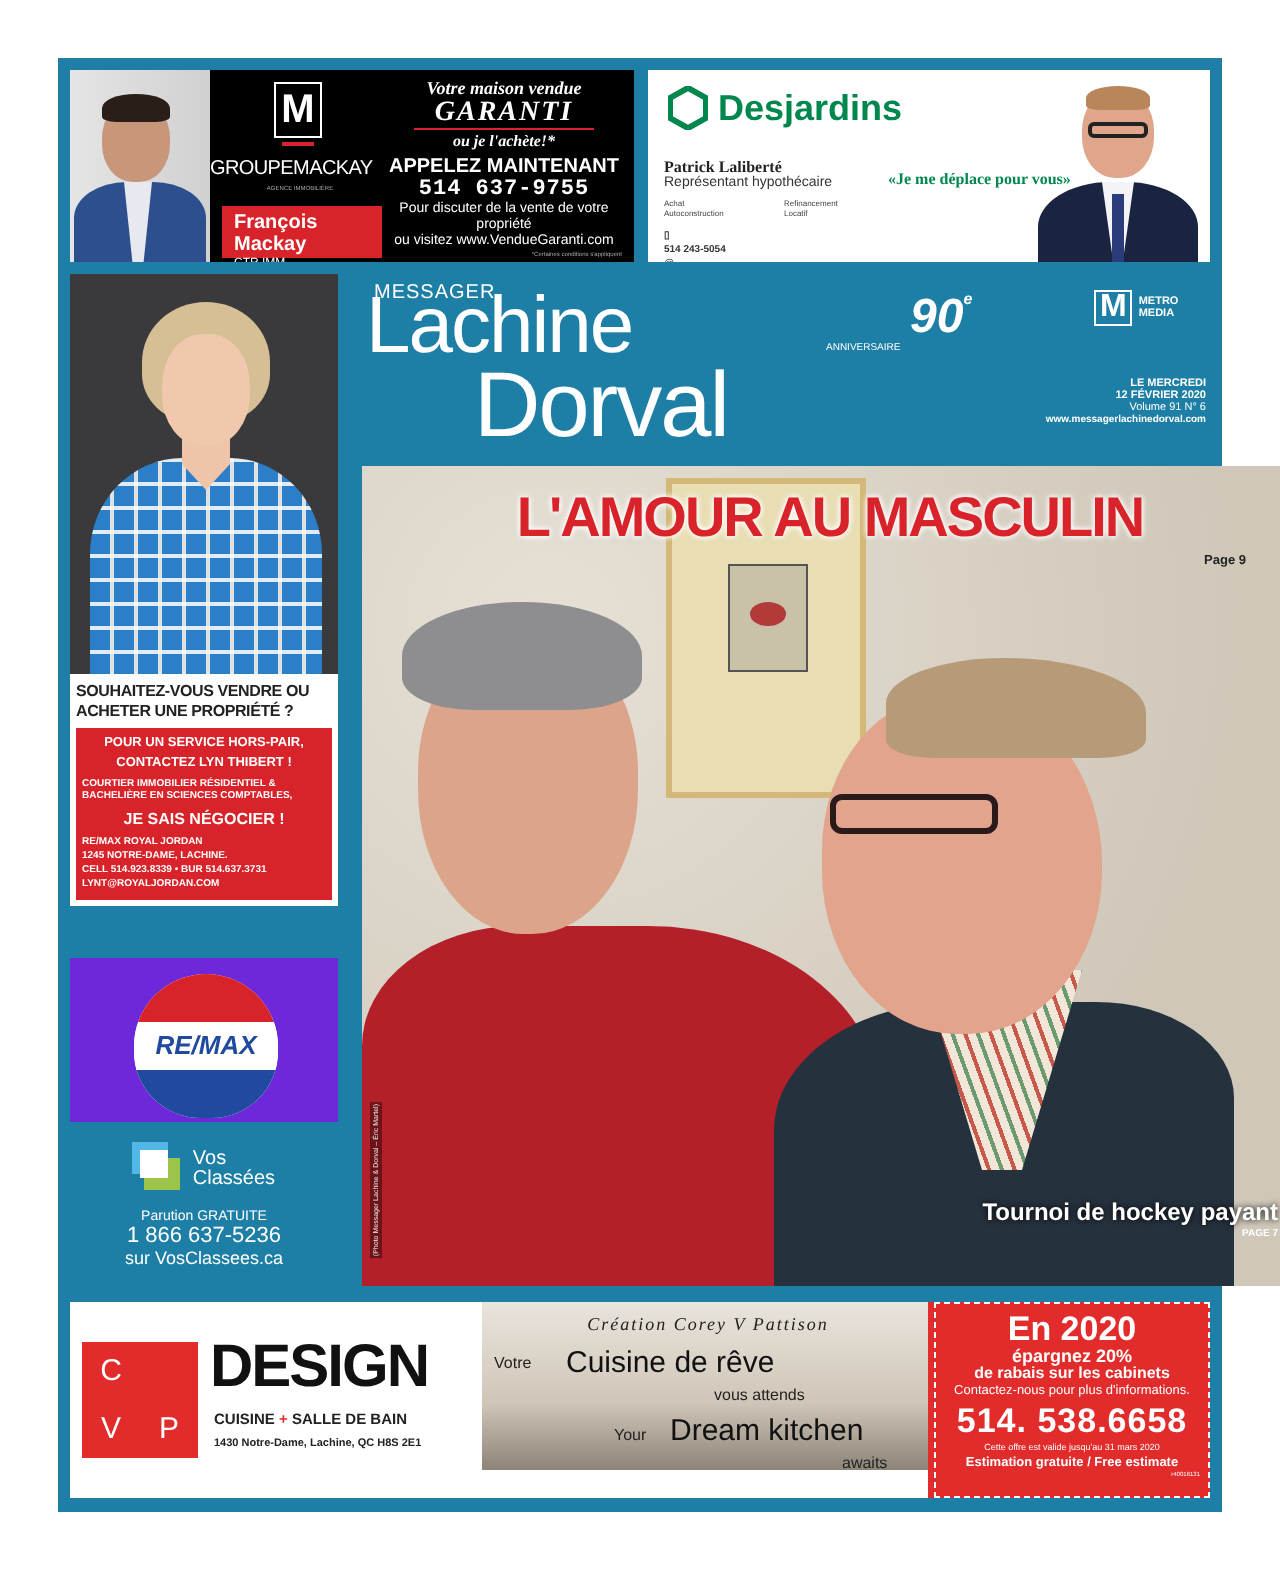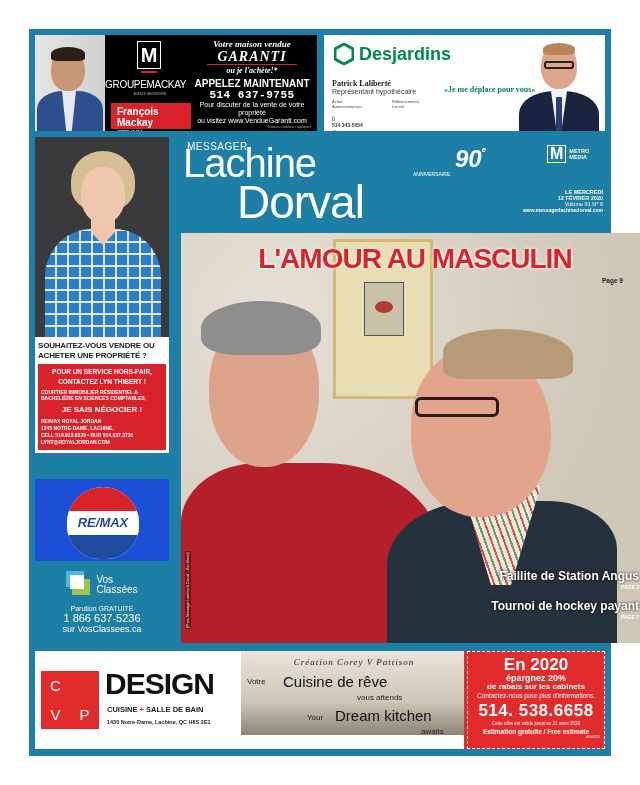--- a/index.html
+++ b/index.html
@@ -66,21 +66,21 @@
       background: repeating-linear-gradient(0deg, transparent 0 10px, rgba(255,255,255,0.85) 10px 12px), repeating-linear-gradient(90deg, #2a7fc8 0 10px, rgba(255,255,255,0.85) 10px 12px);
     }
     .lyn-photo .neck { position: absolute; left: 56px; top: 82px; width: 24px; height: 26px; background: #efc4a8; clip-path: polygon(0 0,100% 0,100% 50%,50% 100%,0 50%); }
     .lyn-card { position: absolute; left: 0; top: 200px; width: 134px; background: #fff; padding: 4px 3px 3px 3px; }
     .lyn-q { font: bold 8px "Liberation Sans", sans-serif; color: #222; line-height: 10px; letter-spacing: -0.2px; }
     .lyn-red { background: #d8232a; color: #fff; margin-top: 3px; padding: 3px 3px 4px 3px; }
     .lyn-red .c1 { font: bold 6.5px "Liberation Sans", sans-serif; text-align: center; line-height: 10px; }
     .lyn-red .c2 { font: bold 5px "Liberation Sans", sans-serif; line-height: 6px; margin-top: 2px; }
     .lyn-red .c3 { font: bold 8px "Liberation Sans", sans-serif; text-align: center; margin: 4px 0; }
     .lyn-red .c4 { font: bold 5px "Liberation Sans", sans-serif; line-height: 7px; }
-    .remax { position: absolute; left: 0; top: 342px; width: 134px; height: 82px; background: #1d4ed8; }
+    .remax { position: absolute; left: 0; top: 342px; width: 134px; height: 82px; background: #6d28d9; }
     .remax .balloon { position: absolute; left: 32px; top: 8px; width: 72px; height: 72px; border-radius: 50% 50% 46% 46%; overflow: hidden; background: #fff; }
     .remax .balloon .r { position: absolute; left: 0; top: 0; width: 100%; height: 24px; background: #d8232a; }
     .remax .balloon .w { position: absolute; left: 0; top: 24px; width: 100%; height: 24px; background: #fff; }
     .remax .balloon .b { position: absolute; left: 0; top: 48px; width: 100%; height: 30px; background: #1f4a9e; }
     .remax .balloon .lbl { position: absolute; left: 0; width: 100%; top: 28px; text-align: center; color: #1f4a9e; font: bold italic 13px "Liberation Sans", sans-serif; }
     .vc { position: absolute; left: 0; top: 428px; width: 134px; text-align: center; color: #fff; }
     .vc-logo { display: flex; align-items: center; justify-content: center; margin-top: 6px; }
     .vc-icon { width: 26px; height: 28px; position: relative; }
     .vc-icon .a { position: absolute; left: 0; top: 0; width: 18px; height: 16px; background: #52b6e6; }
     .vc-icon .b { position: absolute; left: 6px; top: 8px; width: 18px; height: 16px; background: #9cc44a; }
@@ -301,24 +301,20 @@
     <div class="man1-face"></div>
     <div class="man1-hair"></div>
     <div class="man2-jacket"></div>
     <div class="man2-shirt"></div>
     <div class="man2-face"></div>
     <div class="man2-hair"></div>
     <div class="glasses"></div>
     <div class="headline">L'AMOUR AU MASCULIN</div>
     <div class="pg9">Page 9</div>
     <div class="credit">(Photo Messager Lachine &amp; Dorval – Éric Martel)</div>
-    <div class="teaser teaser1">
-      <span class="t">Faillite de Station Angus</span>
-      <span class="p">PAGE 3</span>
-    </div>
     <div class="teaser teaser2">
       <span class="t">Tournoi de hockey payant</span>
       <span class="p">PAGE 7</span>
     </div>
   </div>
 
   <div class="ad-bot">
     <div class="cvp-logo">
       <span>C</span>
       <span></span>

